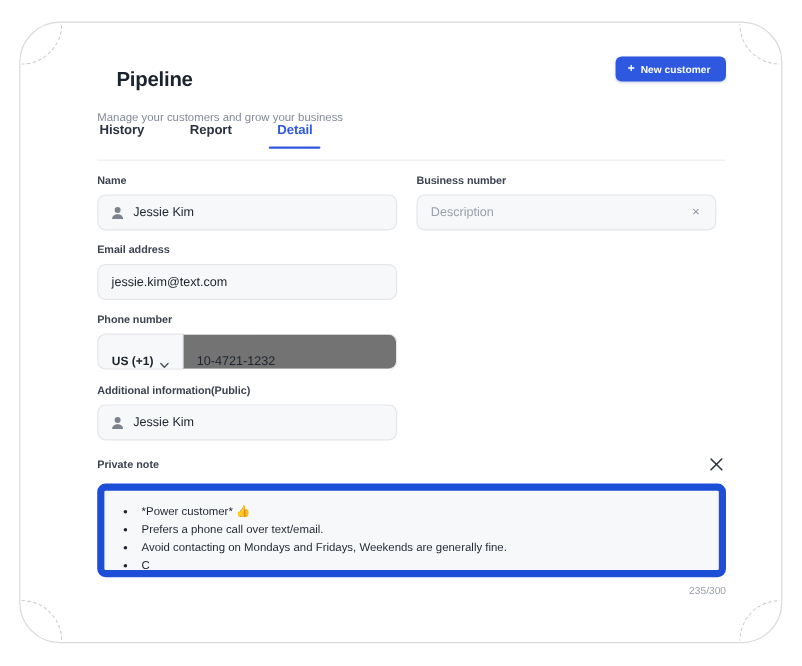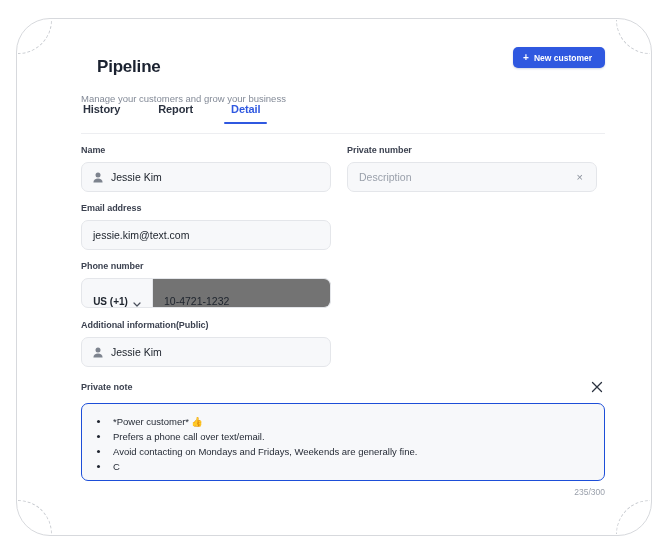--- a/index.html
+++ b/index.html
@@ -245,21 +245,21 @@
     padding: 0;
   }
   #note-box {
     box-sizing: border-box;
     position: absolute;
     left: 64px;
     top: 384px;
     width: 524px;
     height: 78px;
     background: #f7f8fa;
-    border: 1px solid #1d4ed8;
+    border: 6px solid #1d4ed8;
     border-radius: 7px;
     padding: 10px 14px;
     overflow: hidden;
   }
   #note-list {
     margin: 0;
     padding-left: 14px;
     list-style: disc;
   }
   #note-list li {
@@ -308,21 +308,21 @@
       <div class="input-box">
         <svg class="person-icon" width="10" height="11" viewBox="0 0 10 11">
           <circle cx="5" cy="3" r="2.5" fill="#7d838e"></circle>
           <path d="M0.4 10.6c0-2.5 2.1-4 4.6-4s4.6 1.5 4.6 4z" fill="#7d838e"></path>
         </svg>
         <span class="input-value">Jessie Kim</span>
       </div>
     </div>
 
     <div id="field-business">
-      <div class="field-label">Private number</div>
+      <div class="field-label">Business number</div>
       <div class="input-box">
         <span class="input-placeholder">Description</span>
         <span class="clear-x">×</span>
       </div>
     </div>
 
     <div id="field-email">
       <div class="field-label">Email address</div>
       <div class="input-box">
         <span class="input-value">jessie.kim@text.com</span>

